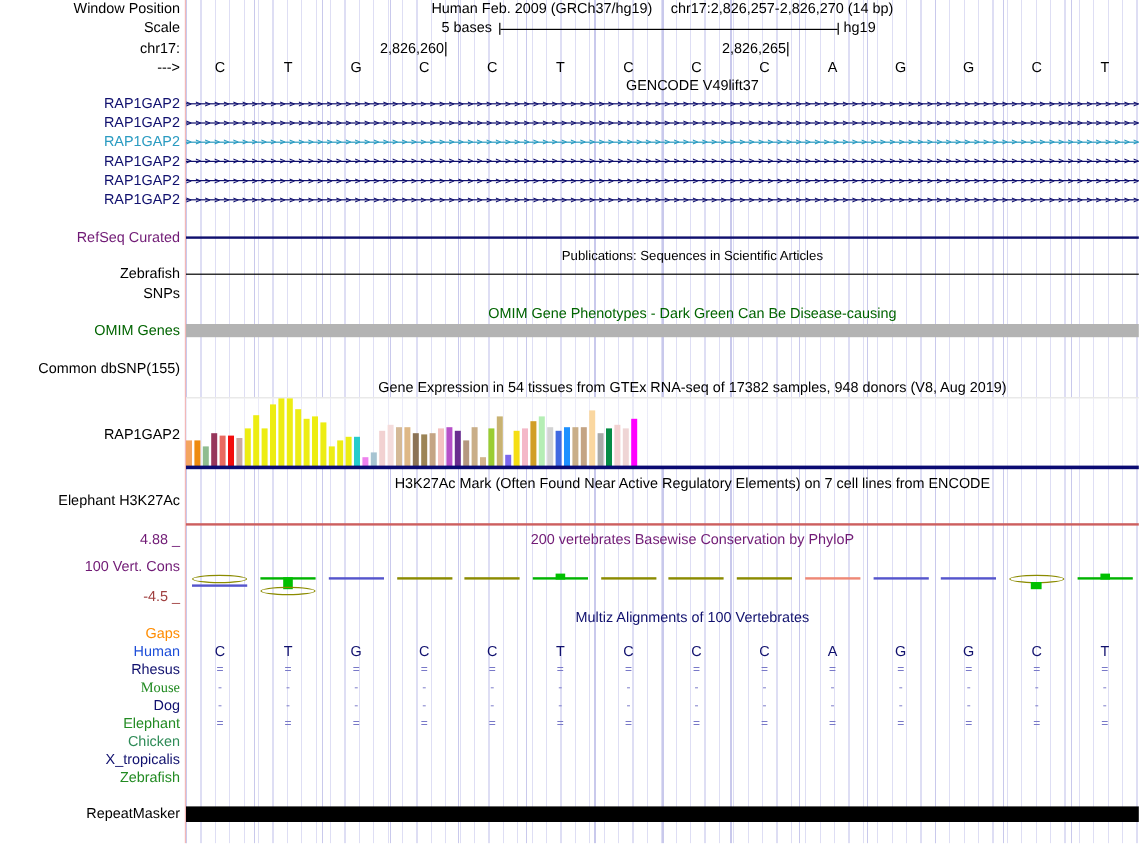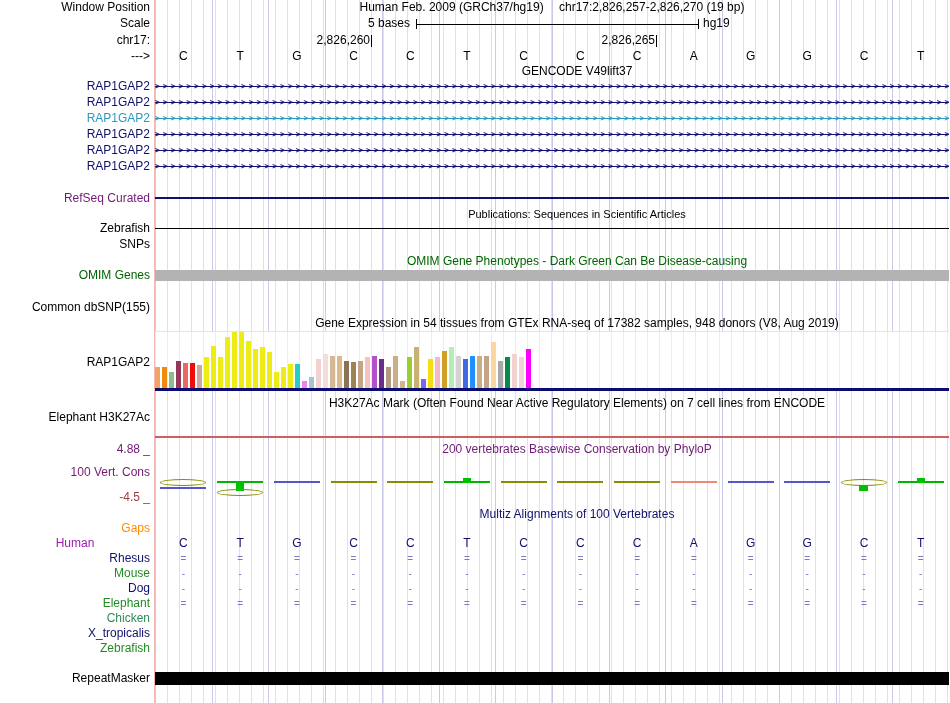--- a/index.html
+++ b/index.html
@@ -42,21 +42,21 @@
 <body>
 
 <div id="canvas">
 
   <div class="abs gridlines"></div>
   <div class="abs left-guide"></div>
 
   <div class="lbl" style="top:1px">Window Position</div>
   <div class="header-center">
     <span>Human Feb. 2009 (GRCh37/hg19)</span>
-    <span>chr17:2,826,257-2,826,270 (19 bp)</span>
+    <span>chr17:2,826,257-2,826,270 (14 bp)</span>
   </div>
 
   <div class="lbl" style="top:17px">Scale</div>
   <div class="abs" style="top:17px;right:540px;height:13px;line-height:13px;">5 bases</div>
   <div class="scalebar"></div>
   <div class="abs" style="top:17px;left:703px;height:13px;line-height:13px;">hg19</div>
 
   <div class="lbl" style="top:34px">chr17:</div>
   <div class="abs" style="top:34px;right:580px;height:13px;line-height:13px;">2,826,260</div>
   <div class="tick" style="left:371px;top:35px"></div>
@@ -197,21 +197,21 @@
     <div class="cons-mark" style="left: 557.357px; top: 481px; width: 46px; height: 2px; background: rgb(139, 139, 0);"></div>
     <div class="cons-mark" style="left: 614.071px; top: 481px; width: 46px; height: 2px; background: rgb(139, 139, 0);"></div>
     <div class="cons-mark" style="left: 670.786px; top: 481px; width: 46px; height: 2px; background: rgb(238, 136, 118);"></div>
     <div class="cons-mark" style="left: 727.5px; top: 481px; width: 46px; height: 2px; background: rgb(85, 85, 204);"></div>
     <div class="cons-mark" style="left: 784.214px; top: 481px; width: 46px; height: 2px; background: rgb(85, 85, 204);"></div>
     <div class="cons-mark" style="left: 840.929px; top: 479px; width: 46px; height: 7px; border: 1.5px solid rgb(139, 139, 0); border-radius: 50%; box-sizing: border-box;"></div>
     <div class="cons-mark" style="left: 859.429px; top: 485px; width: 9px; height: 6px; background: rgb(0, 192, 0);"></div>
     <div class="cons-mark" style="left: 897.643px; top: 481px; width: 46px; height: 2px; background: rgb(0, 180, 0);"></div>
     <div class="cons-mark" style="left: 916.643px; top: 478px; width: 8px; height: 5px; background: rgb(0, 192, 0);"></div>
     <div class="lbl" style="top: 522px; color: rgb(255, 140, 0);">Gaps</div>
-    <div class="lbl" style="top: 537px; color: #a21caf; text-align: center;">Human</div>
+    <div class="lbl" style="top: 537px; color: #1d4ed8;">Human</div>
     <div class="seq-row" style="top: 537px;">
       <span style="color: rgb(16, 16, 110); font-size: 12px;">C</span>
       <span style="color: rgb(16, 16, 110); font-size: 12px;">T</span>
       <span style="color: rgb(16, 16, 110); font-size: 12px;">G</span>
       <span style="color: rgb(16, 16, 110); font-size: 12px;">C</span>
       <span style="color: rgb(16, 16, 110); font-size: 12px;">C</span>
       <span style="color: rgb(16, 16, 110); font-size: 12px;">T</span>
       <span style="color: rgb(16, 16, 110); font-size: 12px;">C</span>
       <span style="color: rgb(16, 16, 110); font-size: 12px;">C</span>
       <span style="color: rgb(16, 16, 110); font-size: 12px;">C</span>
@@ -231,21 +231,21 @@
       <span>=</span>
       <span>=</span>
       <span>=</span>
       <span>=</span>
       <span>=</span>
       <span>=</span>
       <span>=</span>
       <span>=</span>
       <span>=</span>
     </div>
-    <div class="lbl" style="top: 567px; color: rgb(34, 139, 34);">Mouse</div>
+    <div class="lbl" style="top: 567px; color: rgb(34, 139, 34); font-family: Liberation Serif, serif;">Mouse</div>
     <div class="seq-row mark-row" style="top: 567px;">
       <span>-</span>
       <span>-</span>
       <span>-</span>
       <span>-</span>
       <span>-</span>
       <span>-</span>
       <span>-</span>
       <span>-</span>
       <span>-</span>

